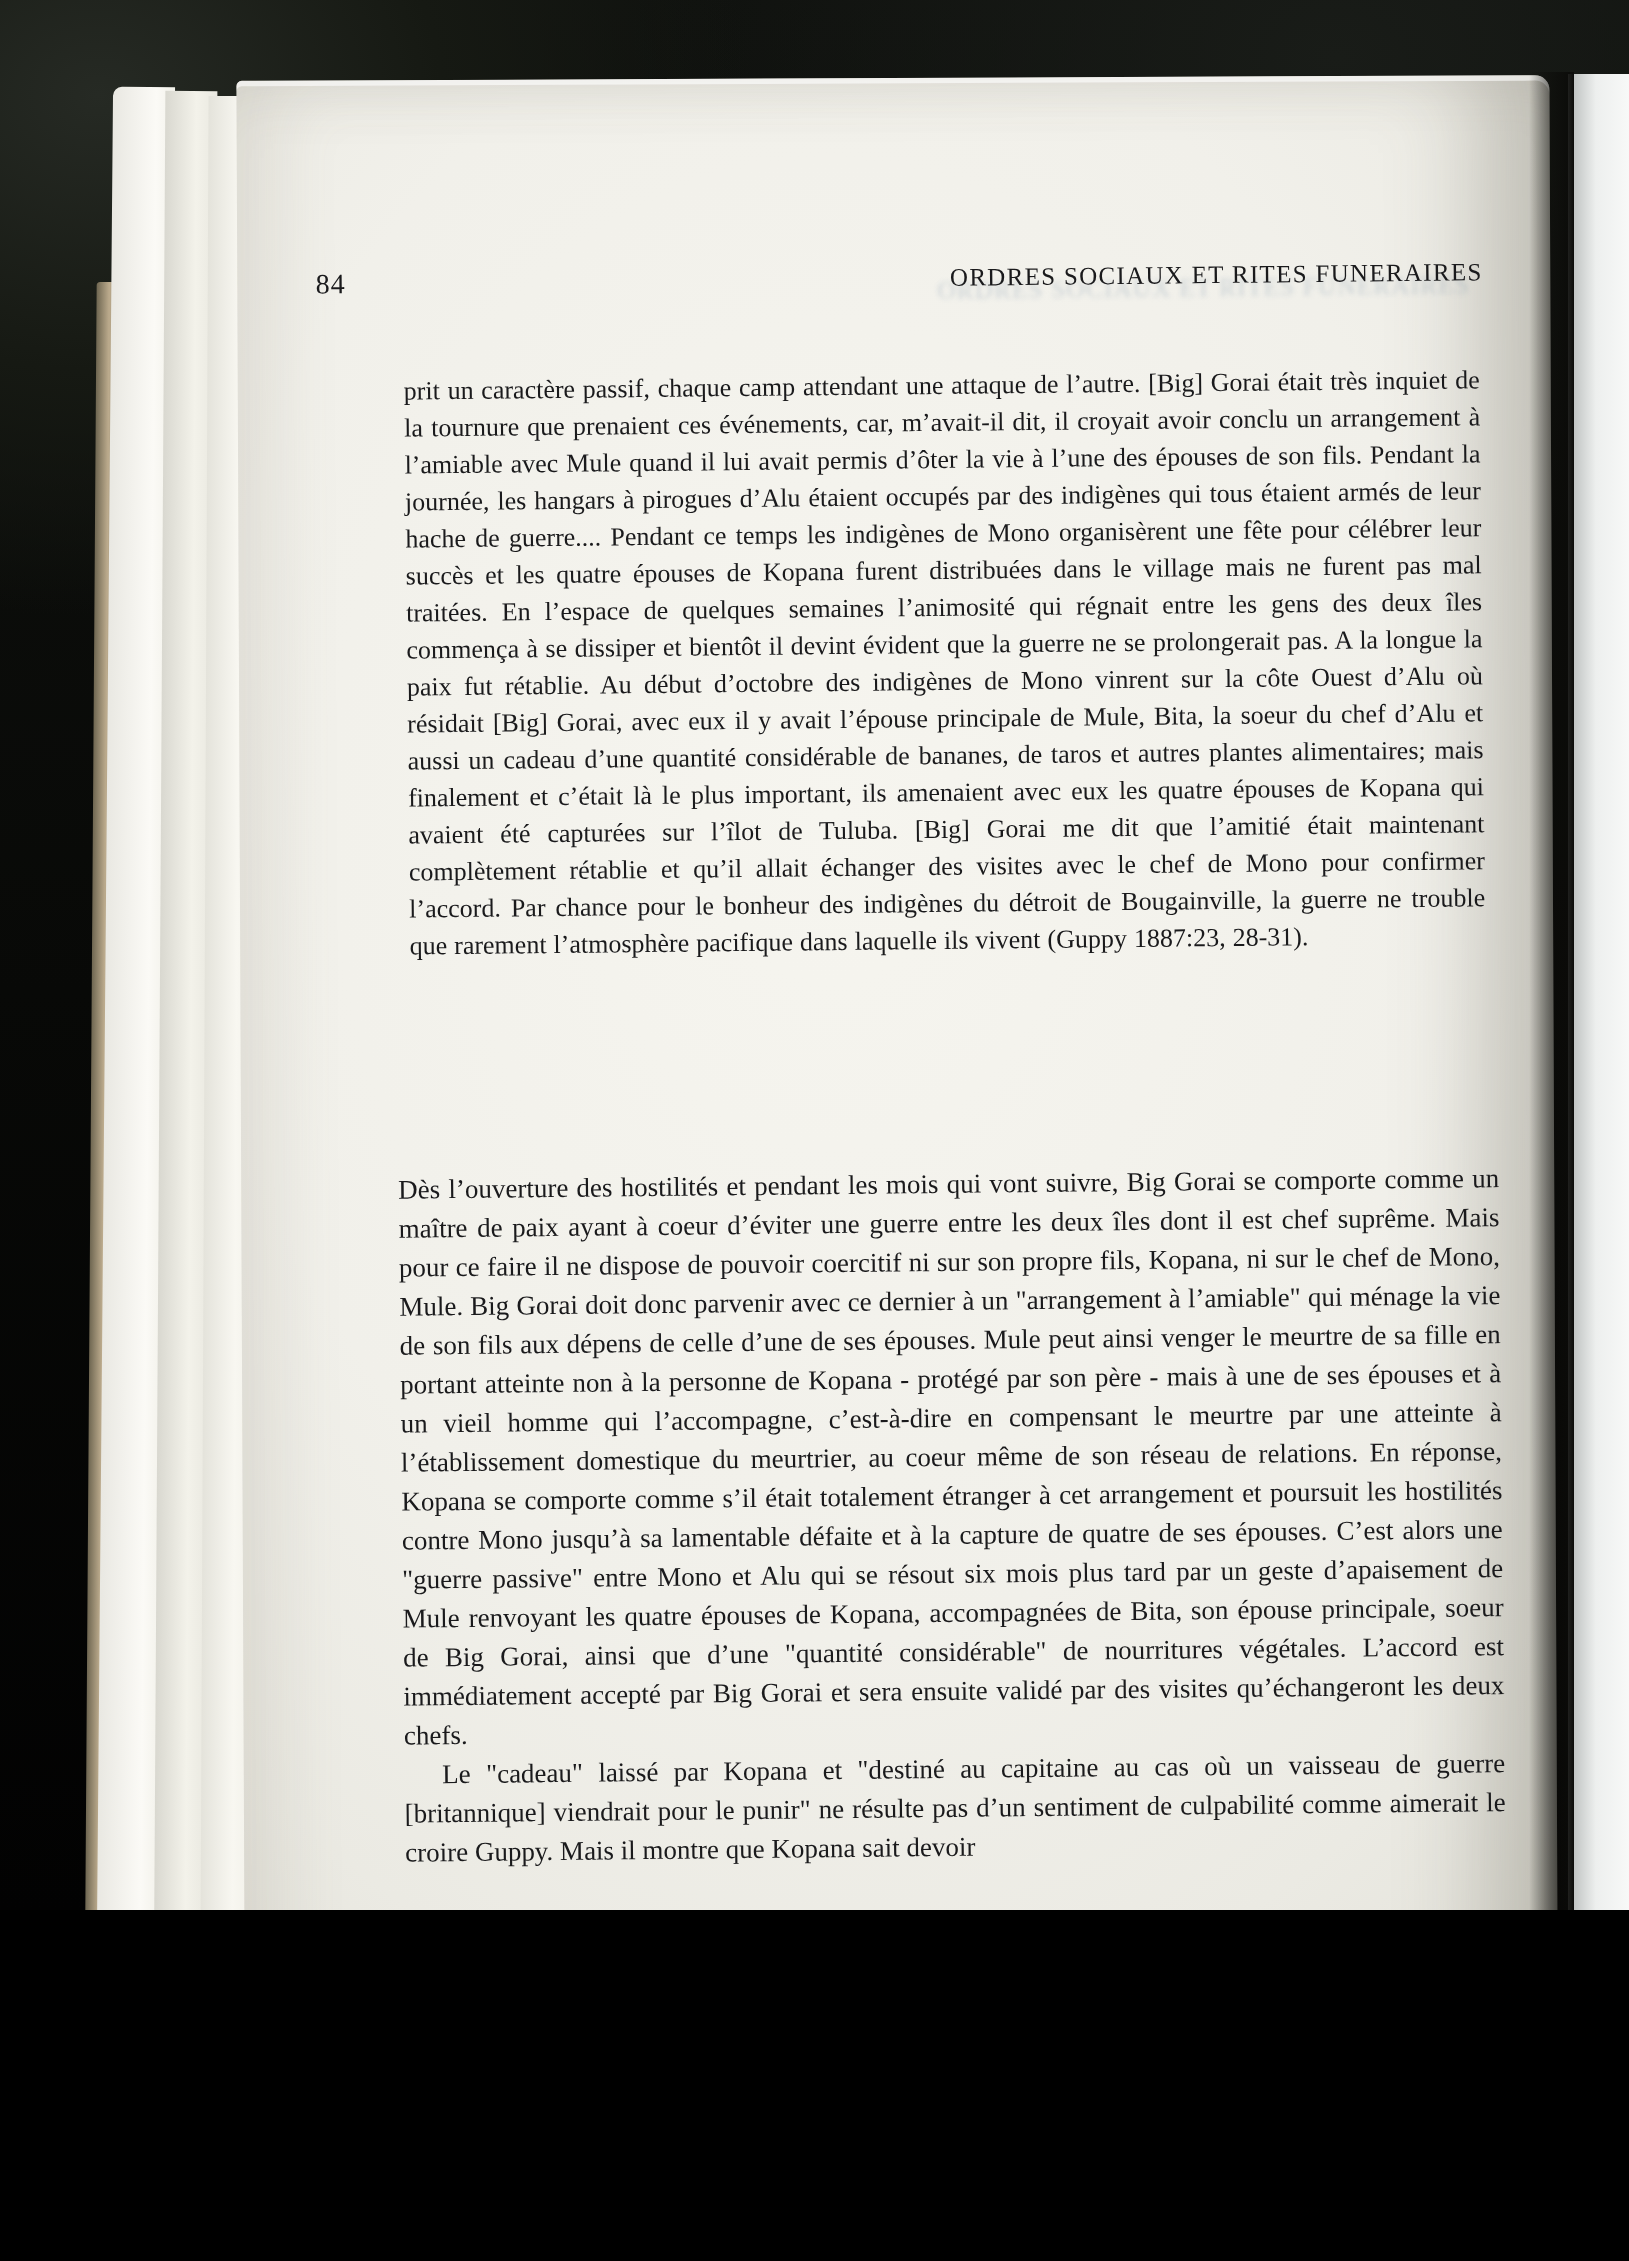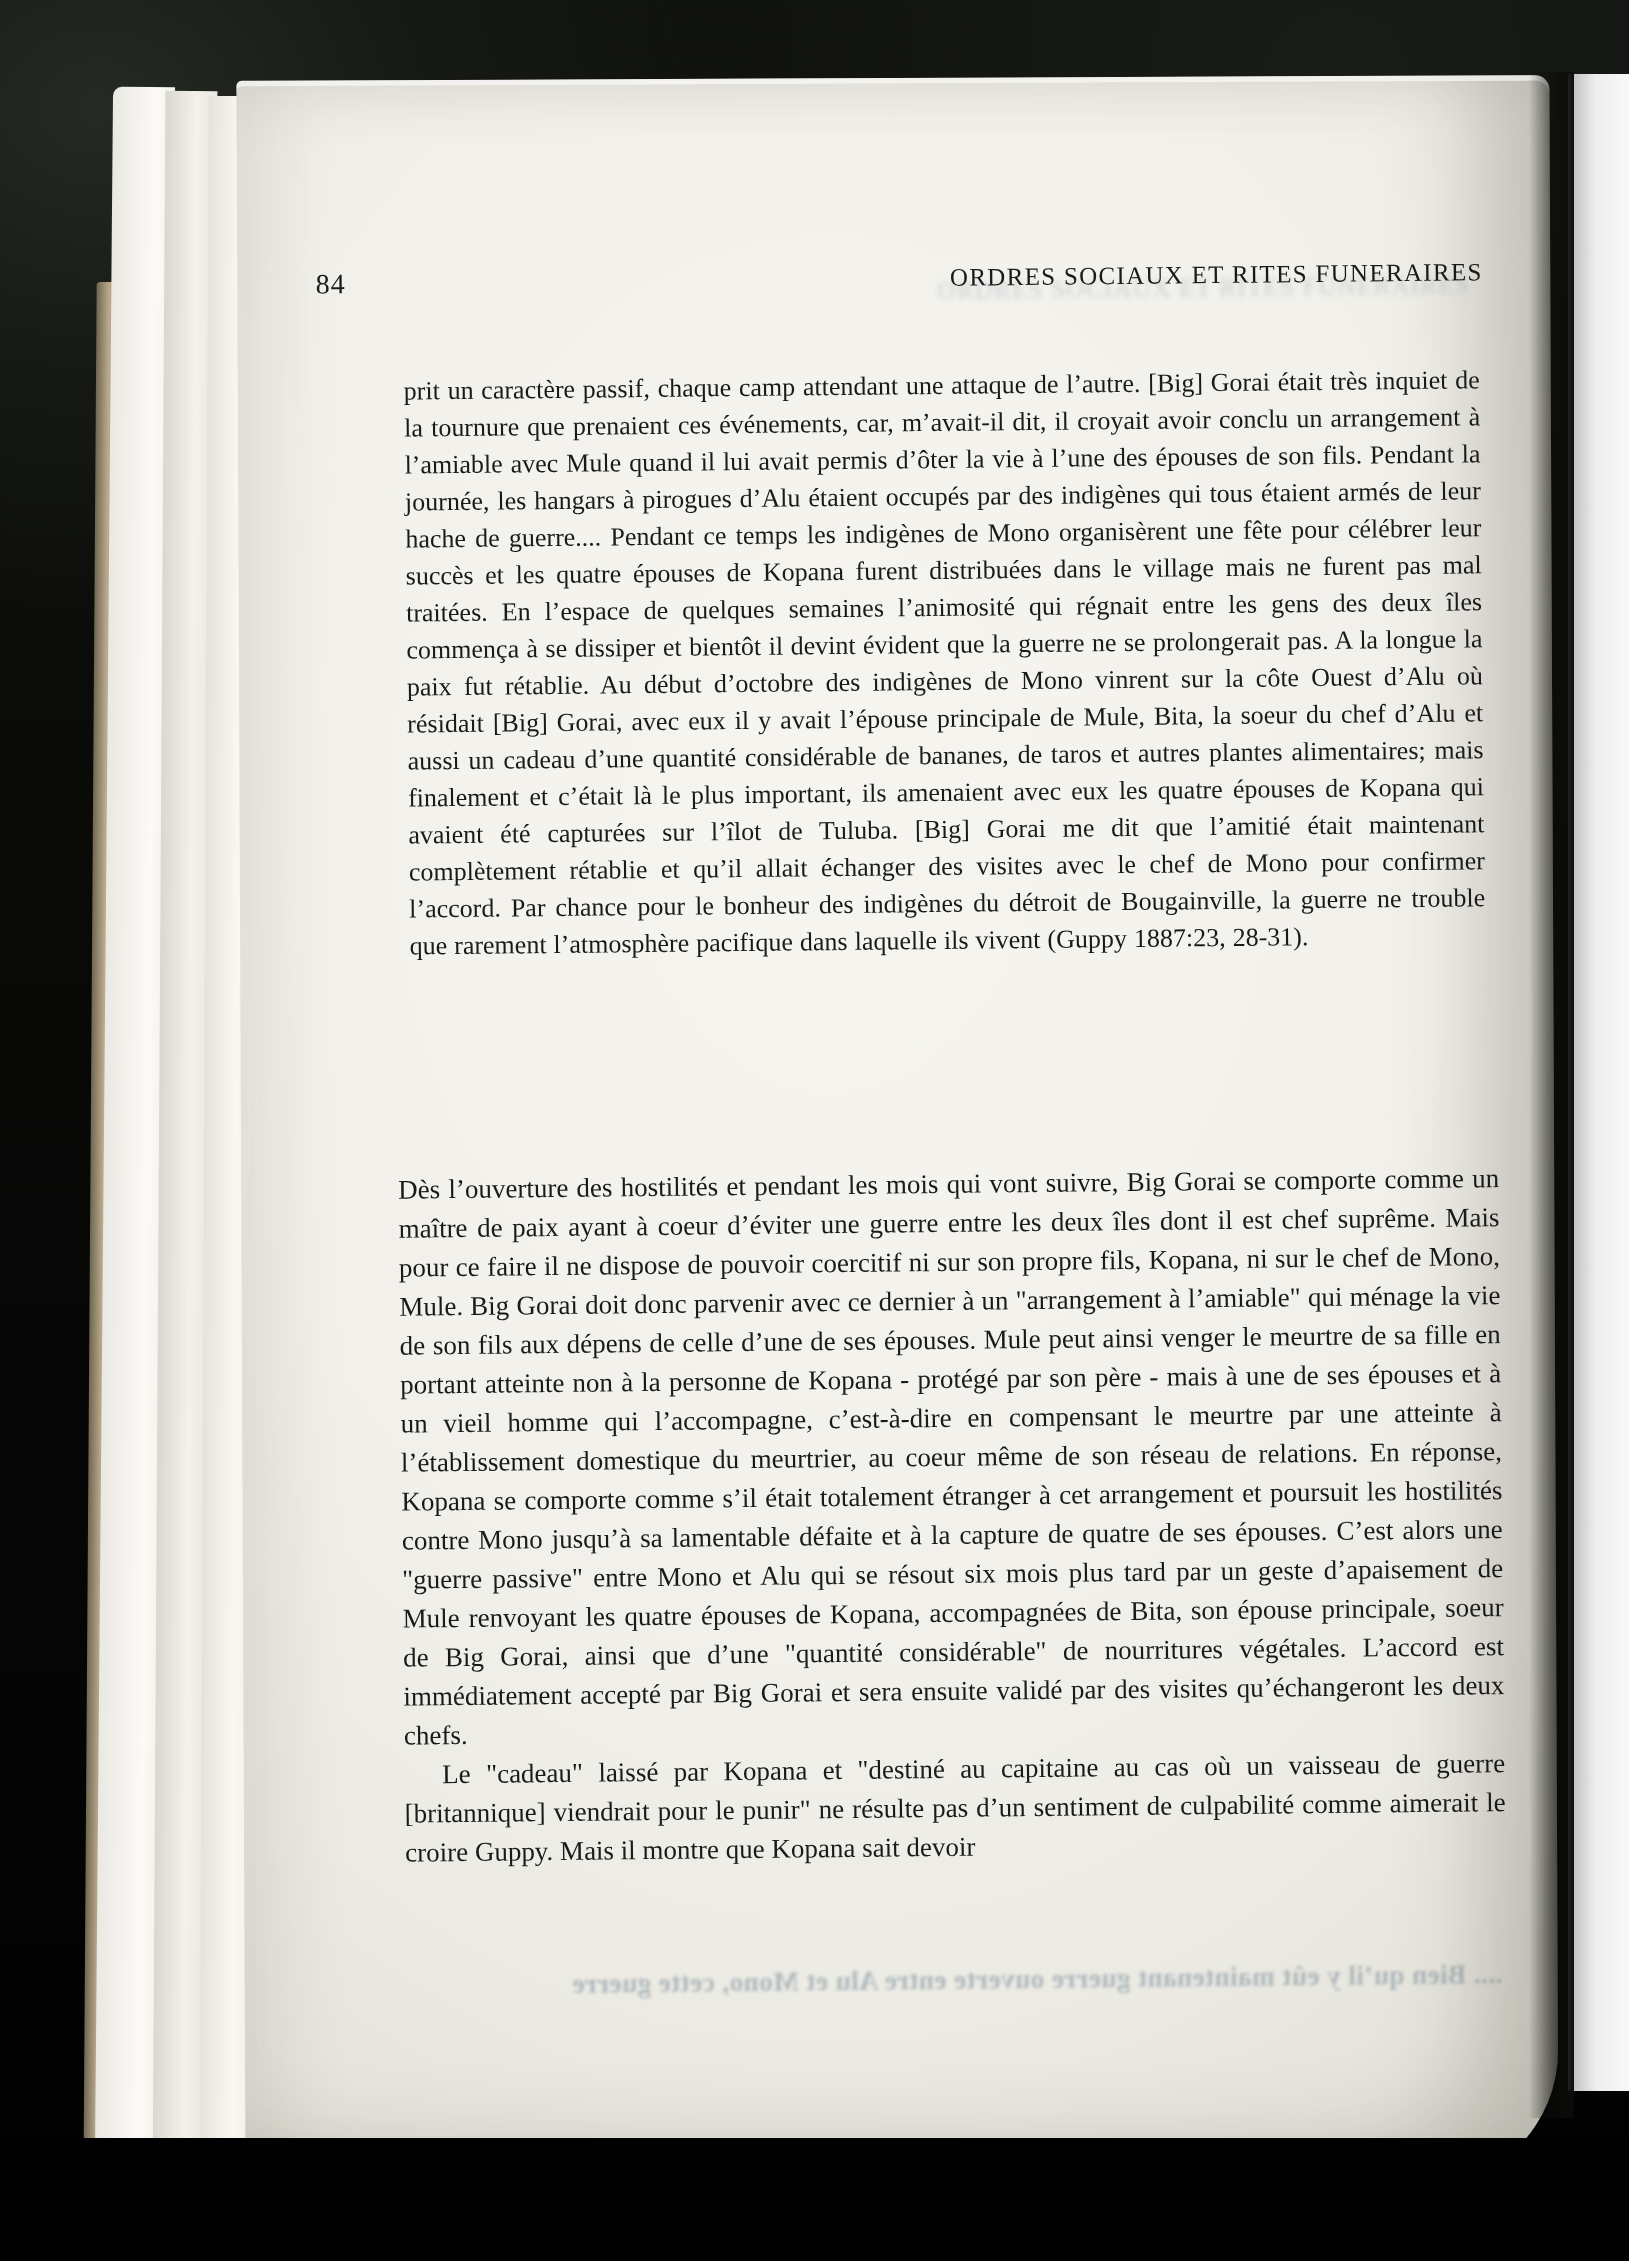--- a/index.html
+++ b/index.html
@@ -1,17 +1,17 @@
 <!DOCTYPE html>
 <html style="font-size:14.5px"><head>
 <meta charset="utf-8">
 <style>
   html,body{margin:0;padding:0;background:#000;}
   .photo{
-    position:relative;width:1629px;height:2138px;overflow:hidden;
+    position:relative;width:1629px;height:1910px;overflow:hidden;
     font-family:"Liberation Serif","DejaVu Serif",serif;
     background:
       radial-gradient(905px 724px at 6% 5%, #262a24 0%, #161913 38%, rgba(0,0,0,0) 72%),
       radial-gradient(1176px 814px at 82% 3%, #191c18 0%, rgba(0,0,0,0) 60%),
       linear-gradient(180deg,#0f110e 0%, #080907 52%, #020202 100%);
   }
   
   .cover-edge{
     position:absolute;left:90px;top:282px;width:22.6px;height:1911px;
     background:linear-gradient(90deg,#6e6651,#bcab8d 55%,#8d836c);

